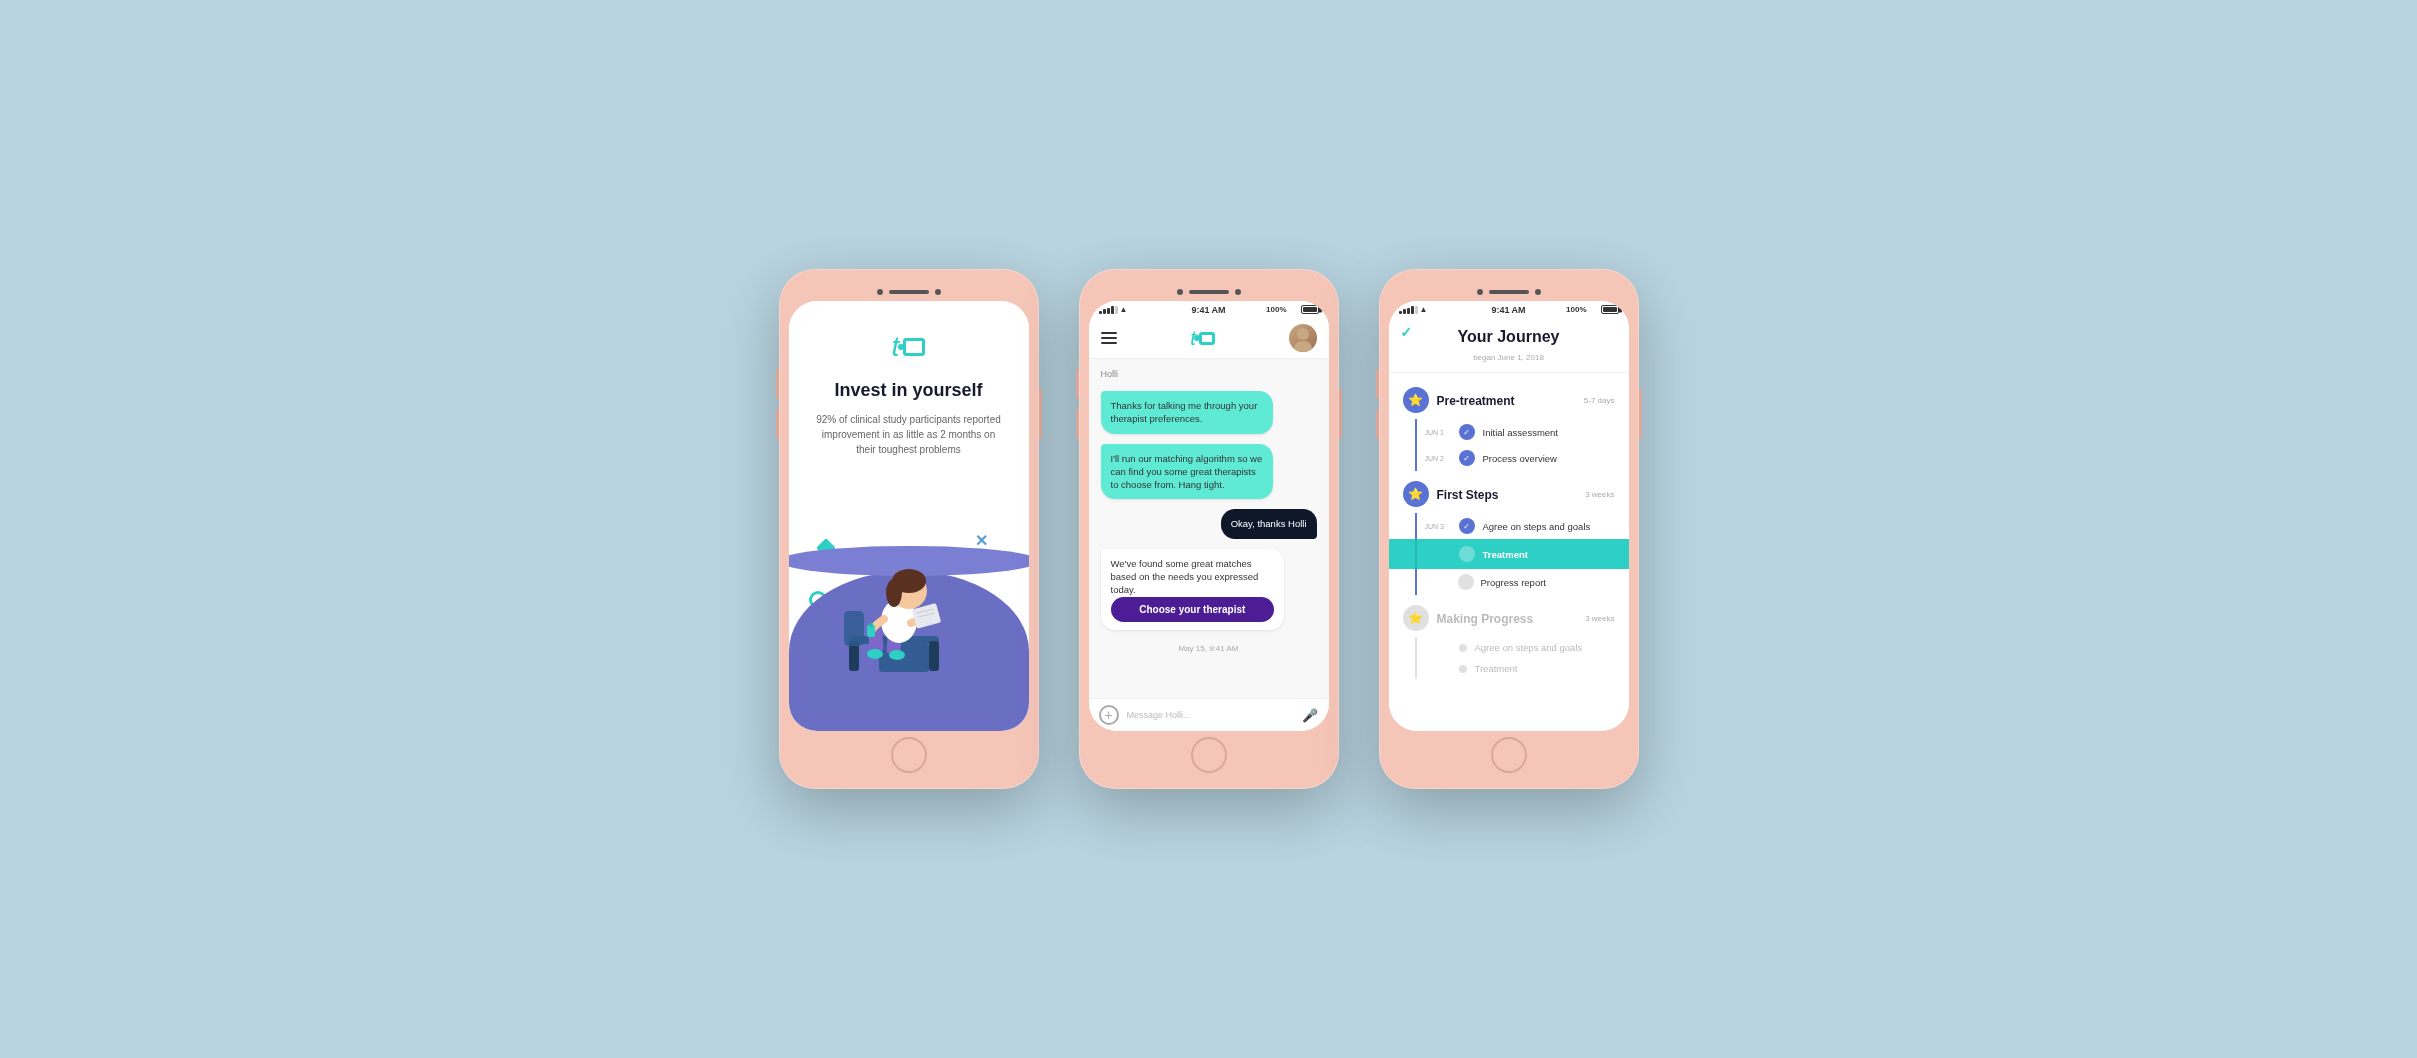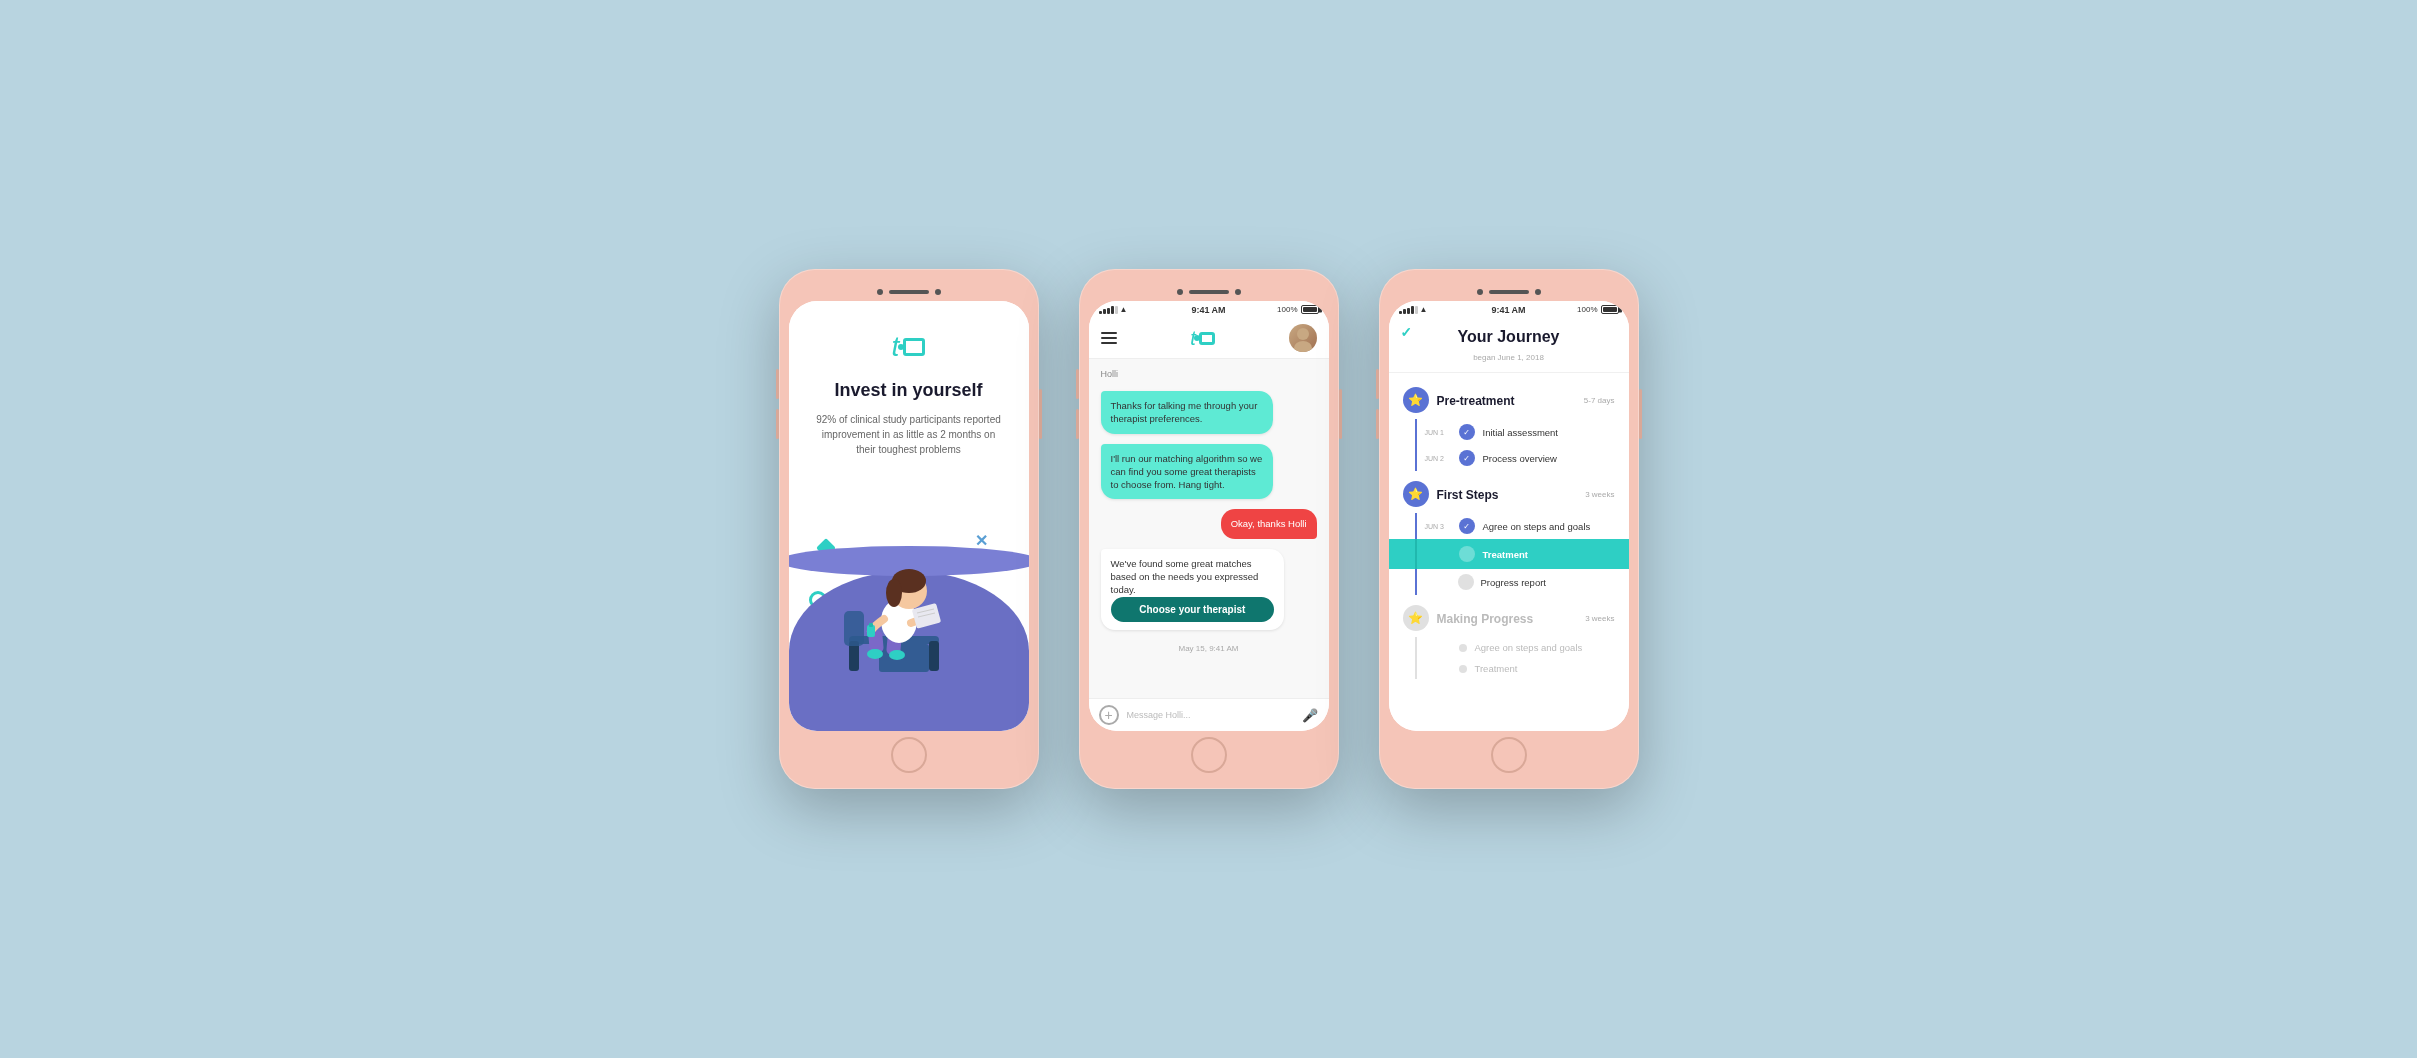--- a/index.html
+++ b/index.html
@@ -223,23 +223,24 @@
     }
     .statusbar-time {
       font-size: 9px;
       font-weight: 600;
       position: absolute;
       left: 50%;
       transform: translateX(-50%);
     }
     .statusbar-right {
       display: flex;
-      gap: 3px;
+      gap: 14px;
       align-items: center;
       font-size: 8px;
+      font-weight: bold;
     }
     .battery-icon {
       width: 18px;
       height: 9px;
       border: 1.5px solid #333;
       border-radius: 2px;
       position: relative;
     }
     .battery-icon::after {
       content: '';
@@ -317,41 +318,41 @@
       line-height: 1.4;
     }
     .chat-bubble-left {
       background: #5eead4;
       color: #333;
       border-radius: 4px 14px 14px 14px;
       box-shadow: 0 1px 3px rgba(0,0,0,0.1);
       align-self: flex-start;
     }
     .chat-bubble-right {
-      background: #ef4444;
+      background: #0f172a;
       color: white;
       border-radius: 14px 14px 4px 14px;
       align-self: flex-end;
     }
     .chat-cta-bubble {
       background: white;
       border-radius: 4px 14px 14px 14px;
       padding: 8px 10px;
       align-self: flex-start;
       max-width: 85%;
       box-shadow: 0 1px 3px rgba(0,0,0,0.1);
     }
     .chat-cta-text {
       font-size: 9.5px;
       color: #333;
       line-height: 1.4;
       margin-bottom: 0;
     }
     .chat-cta-btn {
-      background: #0f766e;
+      background: #4c1d95;
       color: white;
       border-radius: 20px;
       padding: 7px 16px;
       font-size: 10px;
       font-weight: 600;
       text-align: center;
       width: 100%;
     }
     .chat-timestamp {
       text-align: center;

